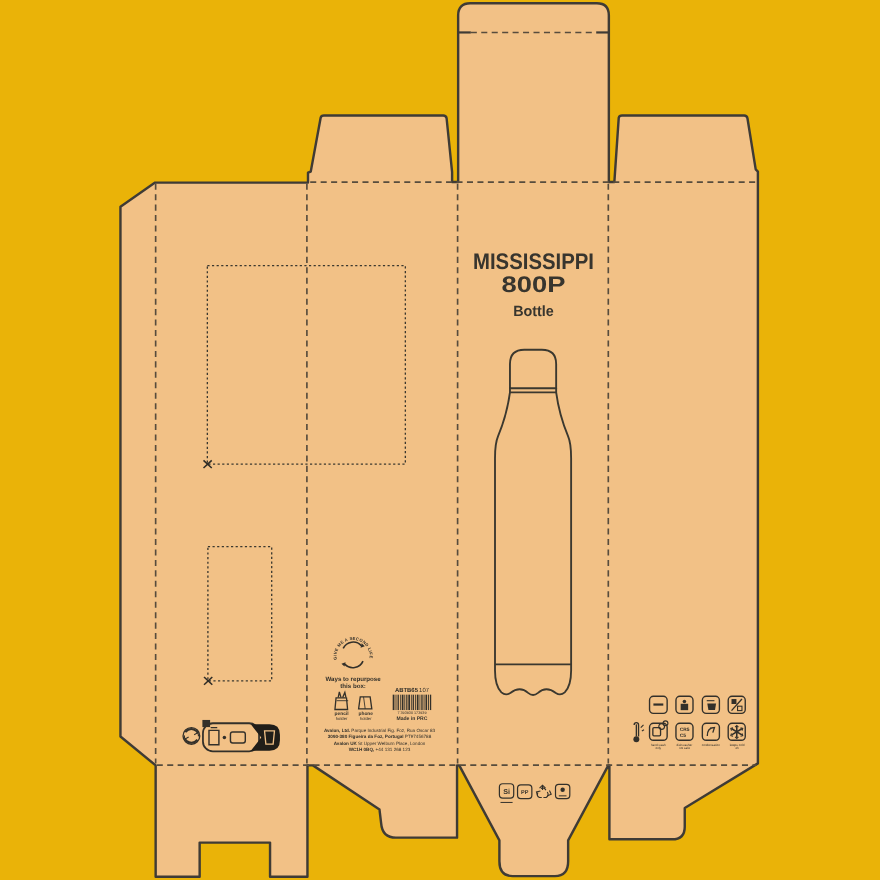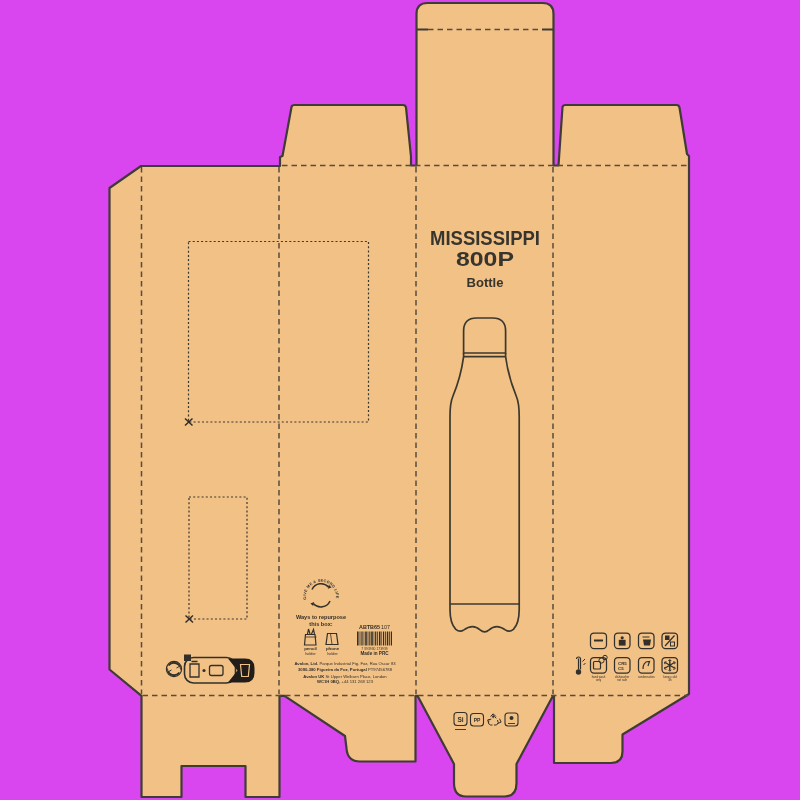--- a/index.html
+++ b/index.html
@@ -1,16 +1,16 @@
 <!DOCTYPE html>
 <html><head>
 <meta charset="utf-8">
 <style>
   html,body{margin:0;padding:0;background:#ffffff;}
-  .wrap{width:800px;height:800px;position:relative;background:#d946ef;overflow:hidden;}
+  .wrap{width:800px;height:800px;position:relative;background:#eab308;overflow:hidden;}
   svg{display:block;}
   text{font-family:"Liberation Sans",sans-serif;}
 </style>
 </head>
 <body>
 <div class="wrap">
 <svg width="800" height="800" viewBox="0 0 800 800">
 
 <path id="die" fill="#f2c186" stroke="#3f3b35" stroke-width="2.2" stroke-linejoin="round" d="
 M 109.5 188

